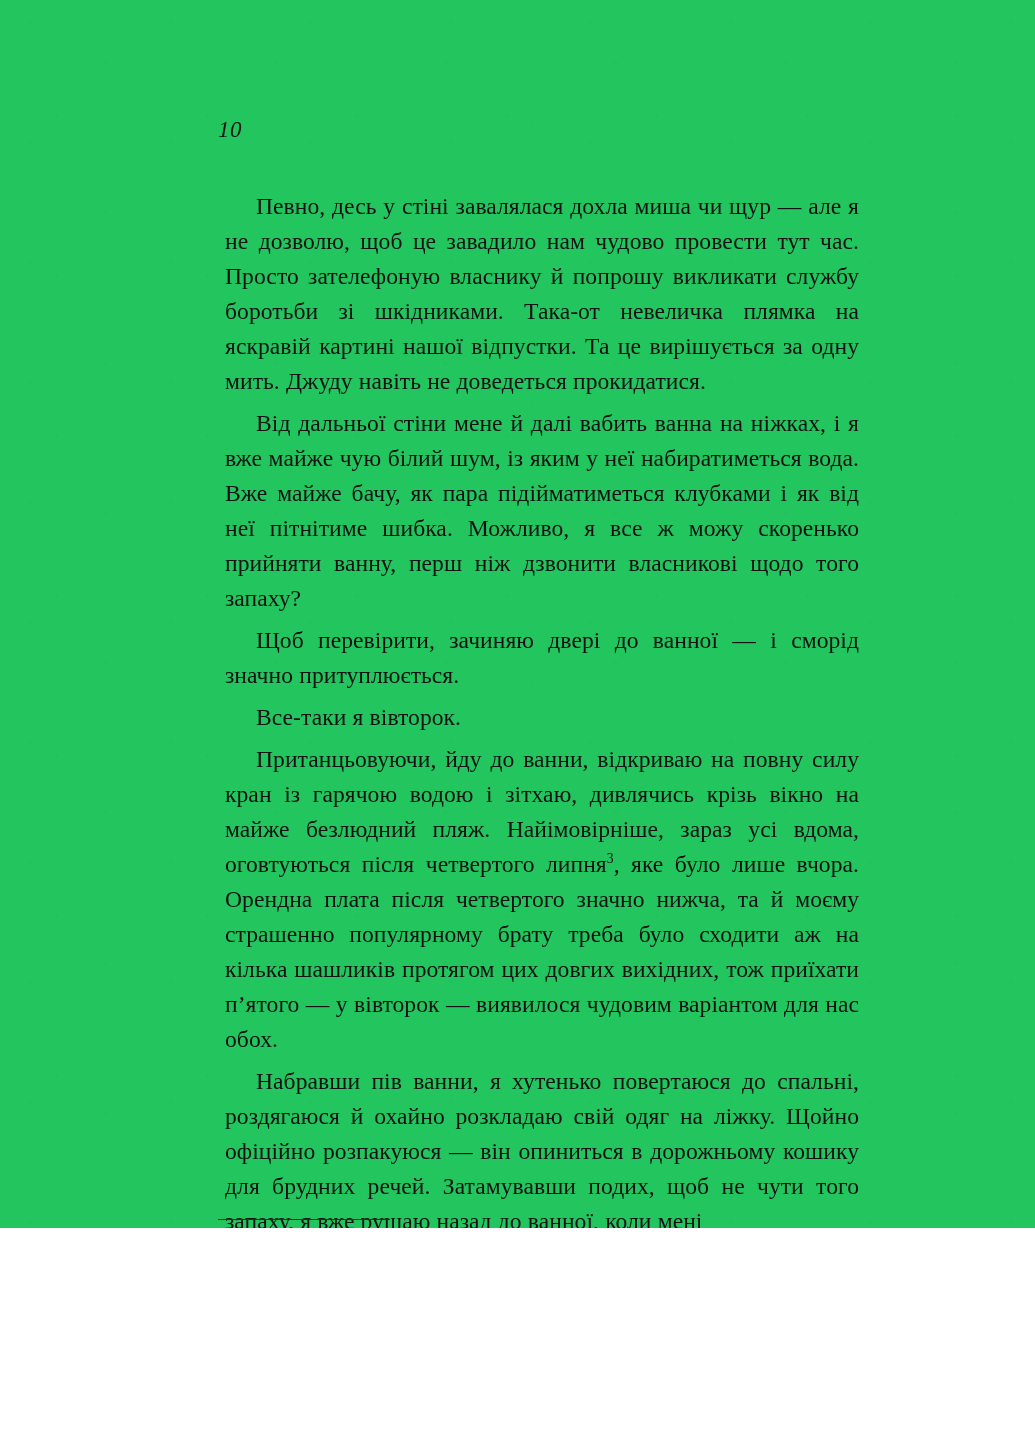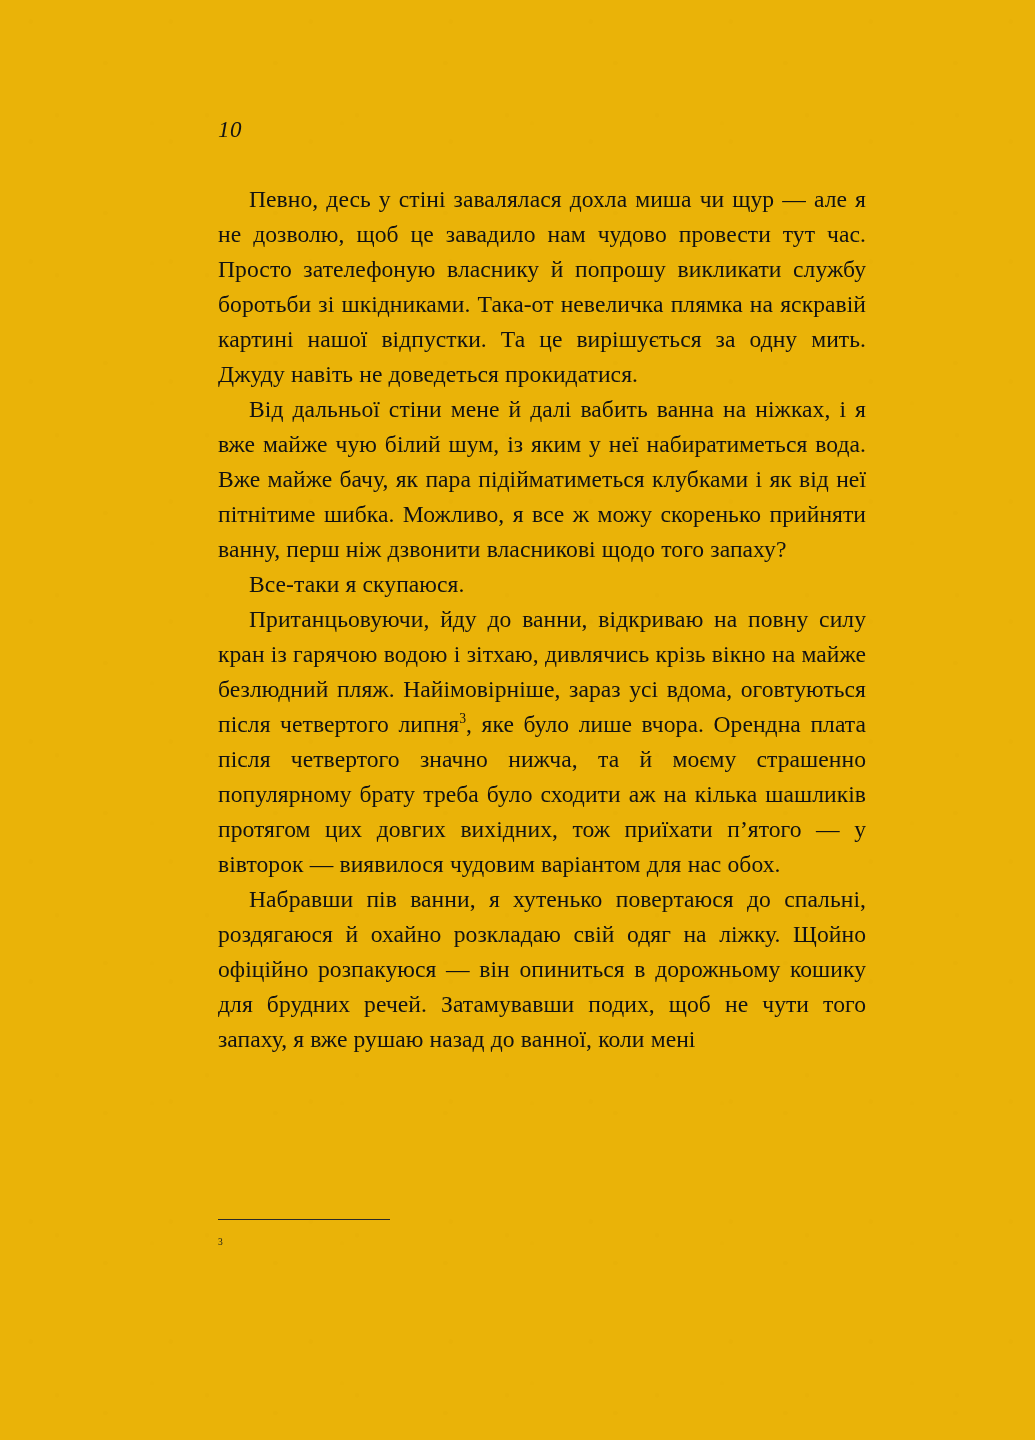--- a/index.html
+++ b/index.html
@@ -5,23 +5,23 @@
 <style>
   html, body {
     margin: 0;
     padding: 0;
     background: #ffffff;
   }
 
   .page {
     position: relative;
     width: 1035px;
-    height: 1440px;
+    height: 1228px;
     margin: 0 auto;
-    background: #eab308;
+    background: #22c55e;
     overflow: hidden;
     font-family: "Liberation Serif", "DejaVu Serif", serif;
     color: #111111;
     text-decoration: underline;
     -webkit-font-smoothing: antialiased;
   }
 
   
   .page::before {
     content: "";
@@ -49,21 +49,21 @@
   }
 
   .body-copy {
     position: absolute;
     left: 218px;
     top: 182px;
     width: 648px;
   }
 
   .para {
-    margin: 0;
+    margin: 7px;
     text-indent: 31px;
     text-align: justify;
     font-size: 23.6px;
     line-height: 35px;
     letter-spacing: 0.05px;
     word-spacing: 0.2px;
     color: #121212;
     hyphens: manual;
   }
 
@@ -115,22 +115,23 @@
 <div class="page">
 
   <div class="folio">10</div>
 
   <div class="body-copy">
 
     <p class="para">Певно, десь у стіні завалялася дохла миша чи щур — але я не дозволю, щоб це завадило нам чудово провести тут час. Просто зателефоную власнику й попрошу викликати службу боротьби зі шкідниками. Така-от невеличка плямка на яскравій картині нашої відпустки. Та це вирішується за одну мить. Джуду навіть не доведеться прокидатися.</p>
 
     <p class="para">Від дальньої стіни мене й далі вабить ванна на ніжках, і я вже майже чую білий шум, із яким у неї набиратиметься вода. Вже майже бачу, як пара підійматиметься клубками і як від неї пітнітиме шибка. Можливо, я все ж можу скоренько прийняти ванну, перш ніж дзвонити власникові щодо того запаху?</p>
 
+    <p class="para">Щоб перевірити, зачиняю двері до ванної — і сморід значно притуплюється.</p>
 
-    <p class="para">Все-таки я скупаюся.</p>
+    <p class="para">Все-таки я вівторок.</p>
 
     <p class="para"><span>Пританцьовуючи, йду до ванни, відкриваю на повну силу кран із гарячою водою і зітхаю, дивлячись крізь вікно на майже безлюдний пляж. Найімовірніше, зараз усі вдома, оговтуються після четвертого липня</span><sup>3</sup><span>, яке було лише вчора. Орендна плата після четвертого значно нижча, та й моєму страшенно популярному брату треба було сходити аж на кілька шашликів протягом цих довгих вихідних, тож приїхати п’ятого — у вівторок — виявилося чудовим варіантом для нас обох.</span></p>
 
     <p class="para">Набравши пів ванни, я хутенько повертаюся до спальні, роздягаюся й охайно розкладаю свій одяг на ліжку. Щойно офіційно розпакуюся — він опиниться в дорожньому кошику для брудних речей. Затамувавши подих, щоб не чути того запаху, я вже рушаю назад до ванної, коли мені</p>
 
   </div>
 
   <div class="footnote-zone">
     <hr class="footnote-rule">
     <div class="footnote">

